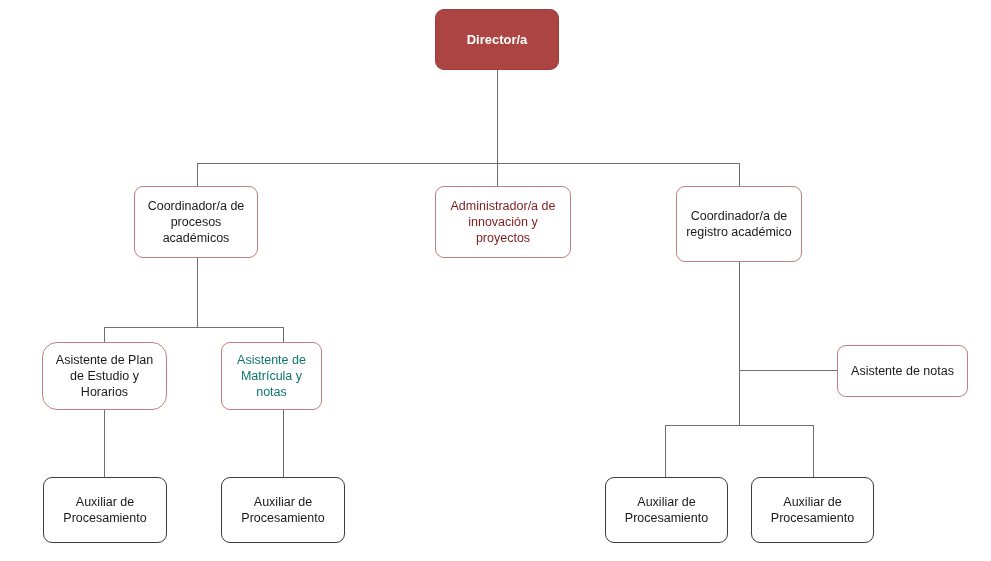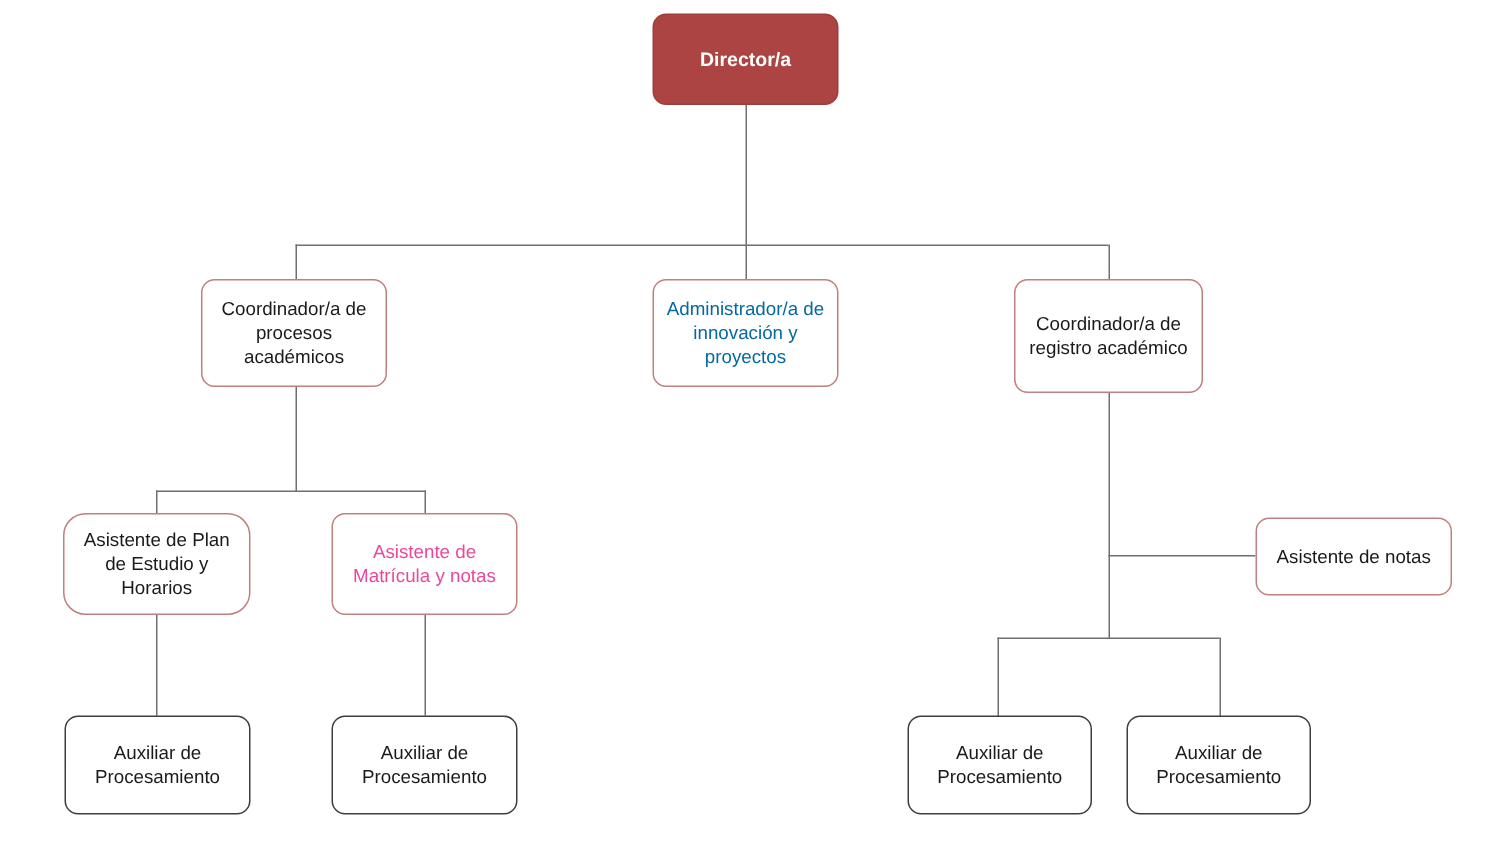--- a/index.html
+++ b/index.html
@@ -78,35 +78,35 @@
     <div class="edge v" style="left: 653px; top: 425px; background: rgb(111, 111, 111); height: 53px;"></div>
     <div class="edge v" style="left: 801px; top: 425px; background: rgb(111, 111, 111); height: 53px;"></div>
     <div class="node root" style="left: 423px; top: 9px; width: 124px; height: 61px; background: rgb(171, 68, 66); color: rgb(255, 255, 255);">
       <span class="node-label">Director/a</span>
     </div>
     <div class="node red-outline" style="left: 122px; top: 186px; width: 124px; height: 72px; border-color: rgb(192, 128, 124); color: rgb(26, 26, 26);">
       <span class="node-label">Coordinador/a de
 procesos
 académicos</span>
     </div>
-    <div class="node red-outline" style="left: 423px; top: 186px; width: 124px; height: 72px; border-color: rgb(192, 128, 124); color: #0369a1;">
+    <div class="node red-outline" style="left: 423px; top: 186px; width: 136px; height: 72px; border-color: rgb(192, 128, 124); color: #7f1d1d;">
       <span class="node-label">Administrador/a de
 innovación y
 proyectos</span>
     </div>
     <div class="node red-outline" style="left: 664px; top: 186px; width: 126px; height: 76px; border-color: rgb(192, 128, 124); color: rgb(26, 26, 26);">
       <span class="node-label">Coordinador/a de
 registro académico</span>
     </div>
     <div class="node red-outline" style="left: 30px; top: 342px; width: 125px; height: 68px; border-color: rgb(192, 128, 124); color: rgb(26, 26, 26); border-radius: 15px;">
       <span class="node-label">Asistente de Plan
 de Estudio y
 Horarios</span>
     </div>
-    <div class="node red-outline" style="left: 209px; top: 342px; width: 124px; height: 68px; border-color: rgb(192, 128, 124); color: #ec4899;">
+    <div class="node red-outline" style="left: 209px; top: 342px; width: 101px; height: 68px; border-color: rgb(192, 128, 124); color: #0f766e;">
       <span class="node-label">Asistente de
 Matrícula y notas</span>
     </div>
     <div class="node red-outline" style="left: 825px; top: 345px; width: 131px; height: 52px; border-color: rgb(192, 128, 124); color: rgb(26, 26, 26);">
       <span class="node-label">Asistente de notas</span>
     </div>
     <div class="node dark-outline" style="left: 31px; top: 477px; width: 124px; height: 66px; border-color: rgb(61, 61, 61); color: rgb(26, 26, 26);">
       <span class="node-label">Auxiliar de
 Procesamiento</span>
     </div>

